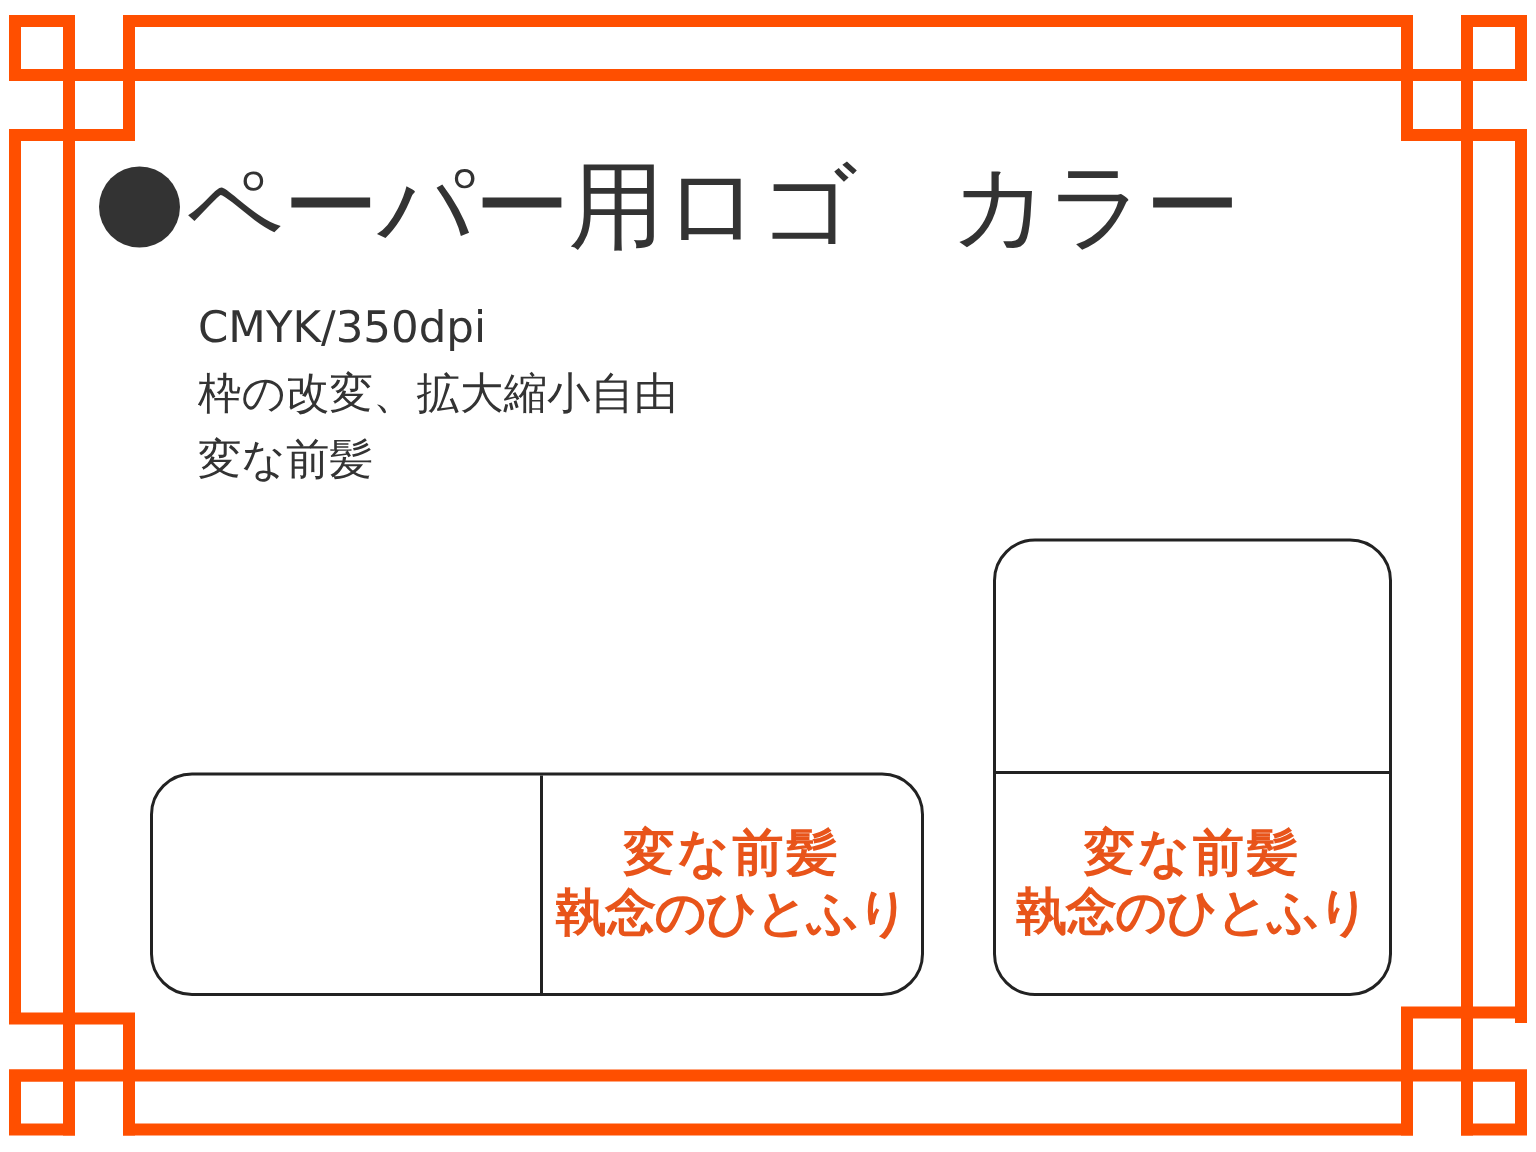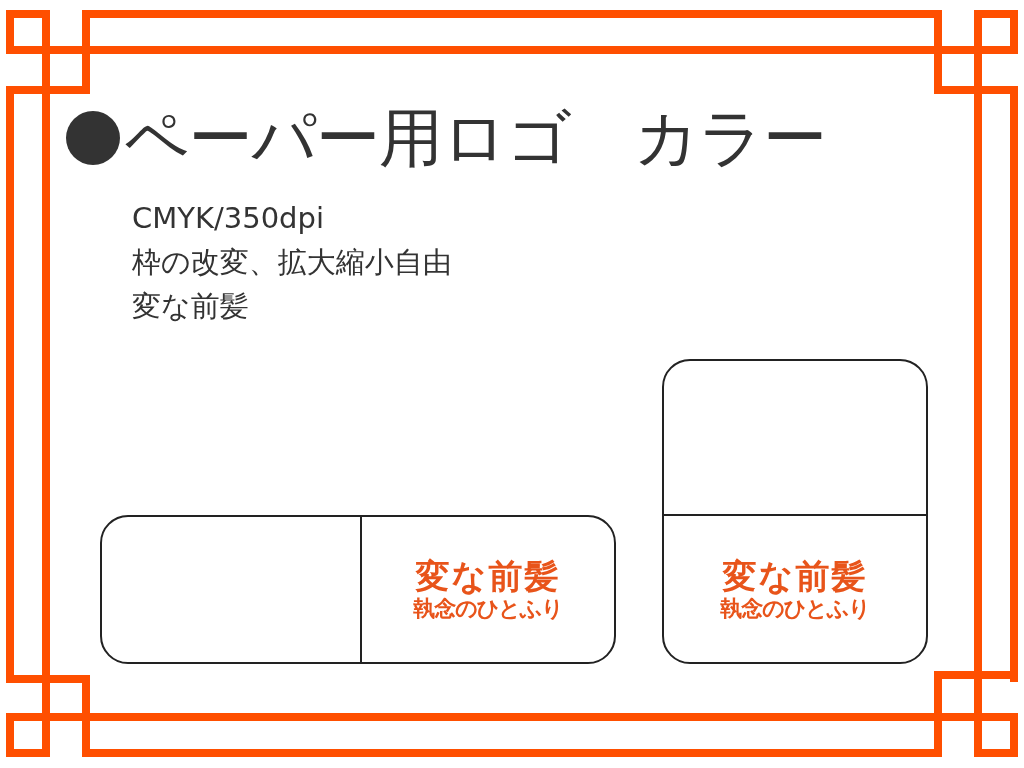--- a/index.html
+++ b/index.html
@@ -34,21 +34,21 @@
     .card-h .logo-area { flex: 1; display: flex; align-items: center; justify-content: center; }
     .card-v { left: 662px; top: 359px; width: 266px; height: 305px; border-radius: 28px; display: flex; flex-direction: column; }
     .card-v .blank { height: 153px; border-bottom: 2px solid #222; }
     .card-v .logo-area { flex: 1; display: flex; align-items: center; justify-content: center; }
     .logo {
       text-align: center; color: #e8541a;
       font-family: "DejaVu Serif", "Liberation Serif", serif;
       font-weight: bold; line-height: 1.15;
     }
     .logo .l1 { font-size: 34px; letter-spacing: 2px; }
-    .logo .l2 { font-size: 22px; letter-spacing: -1px; }
+    .logo .l2 { font-size: 34px; letter-spacing: -1px; }
   </style>
 </head>
 <body>
 
 <svg id="frame" width="1024" height="768" viewBox="0 0 1024 768">
   <g fill="none" stroke="#ff4f00" stroke-width="8" stroke-linejoin="miter">
 
     <line x1="82" y1="14" x2="942" y2="14"></line>
     <line x1="6" y1="50" x2="1018" y2="50"></line>
     <line x1="6" y1="717" x2="1018" y2="717"></line>

